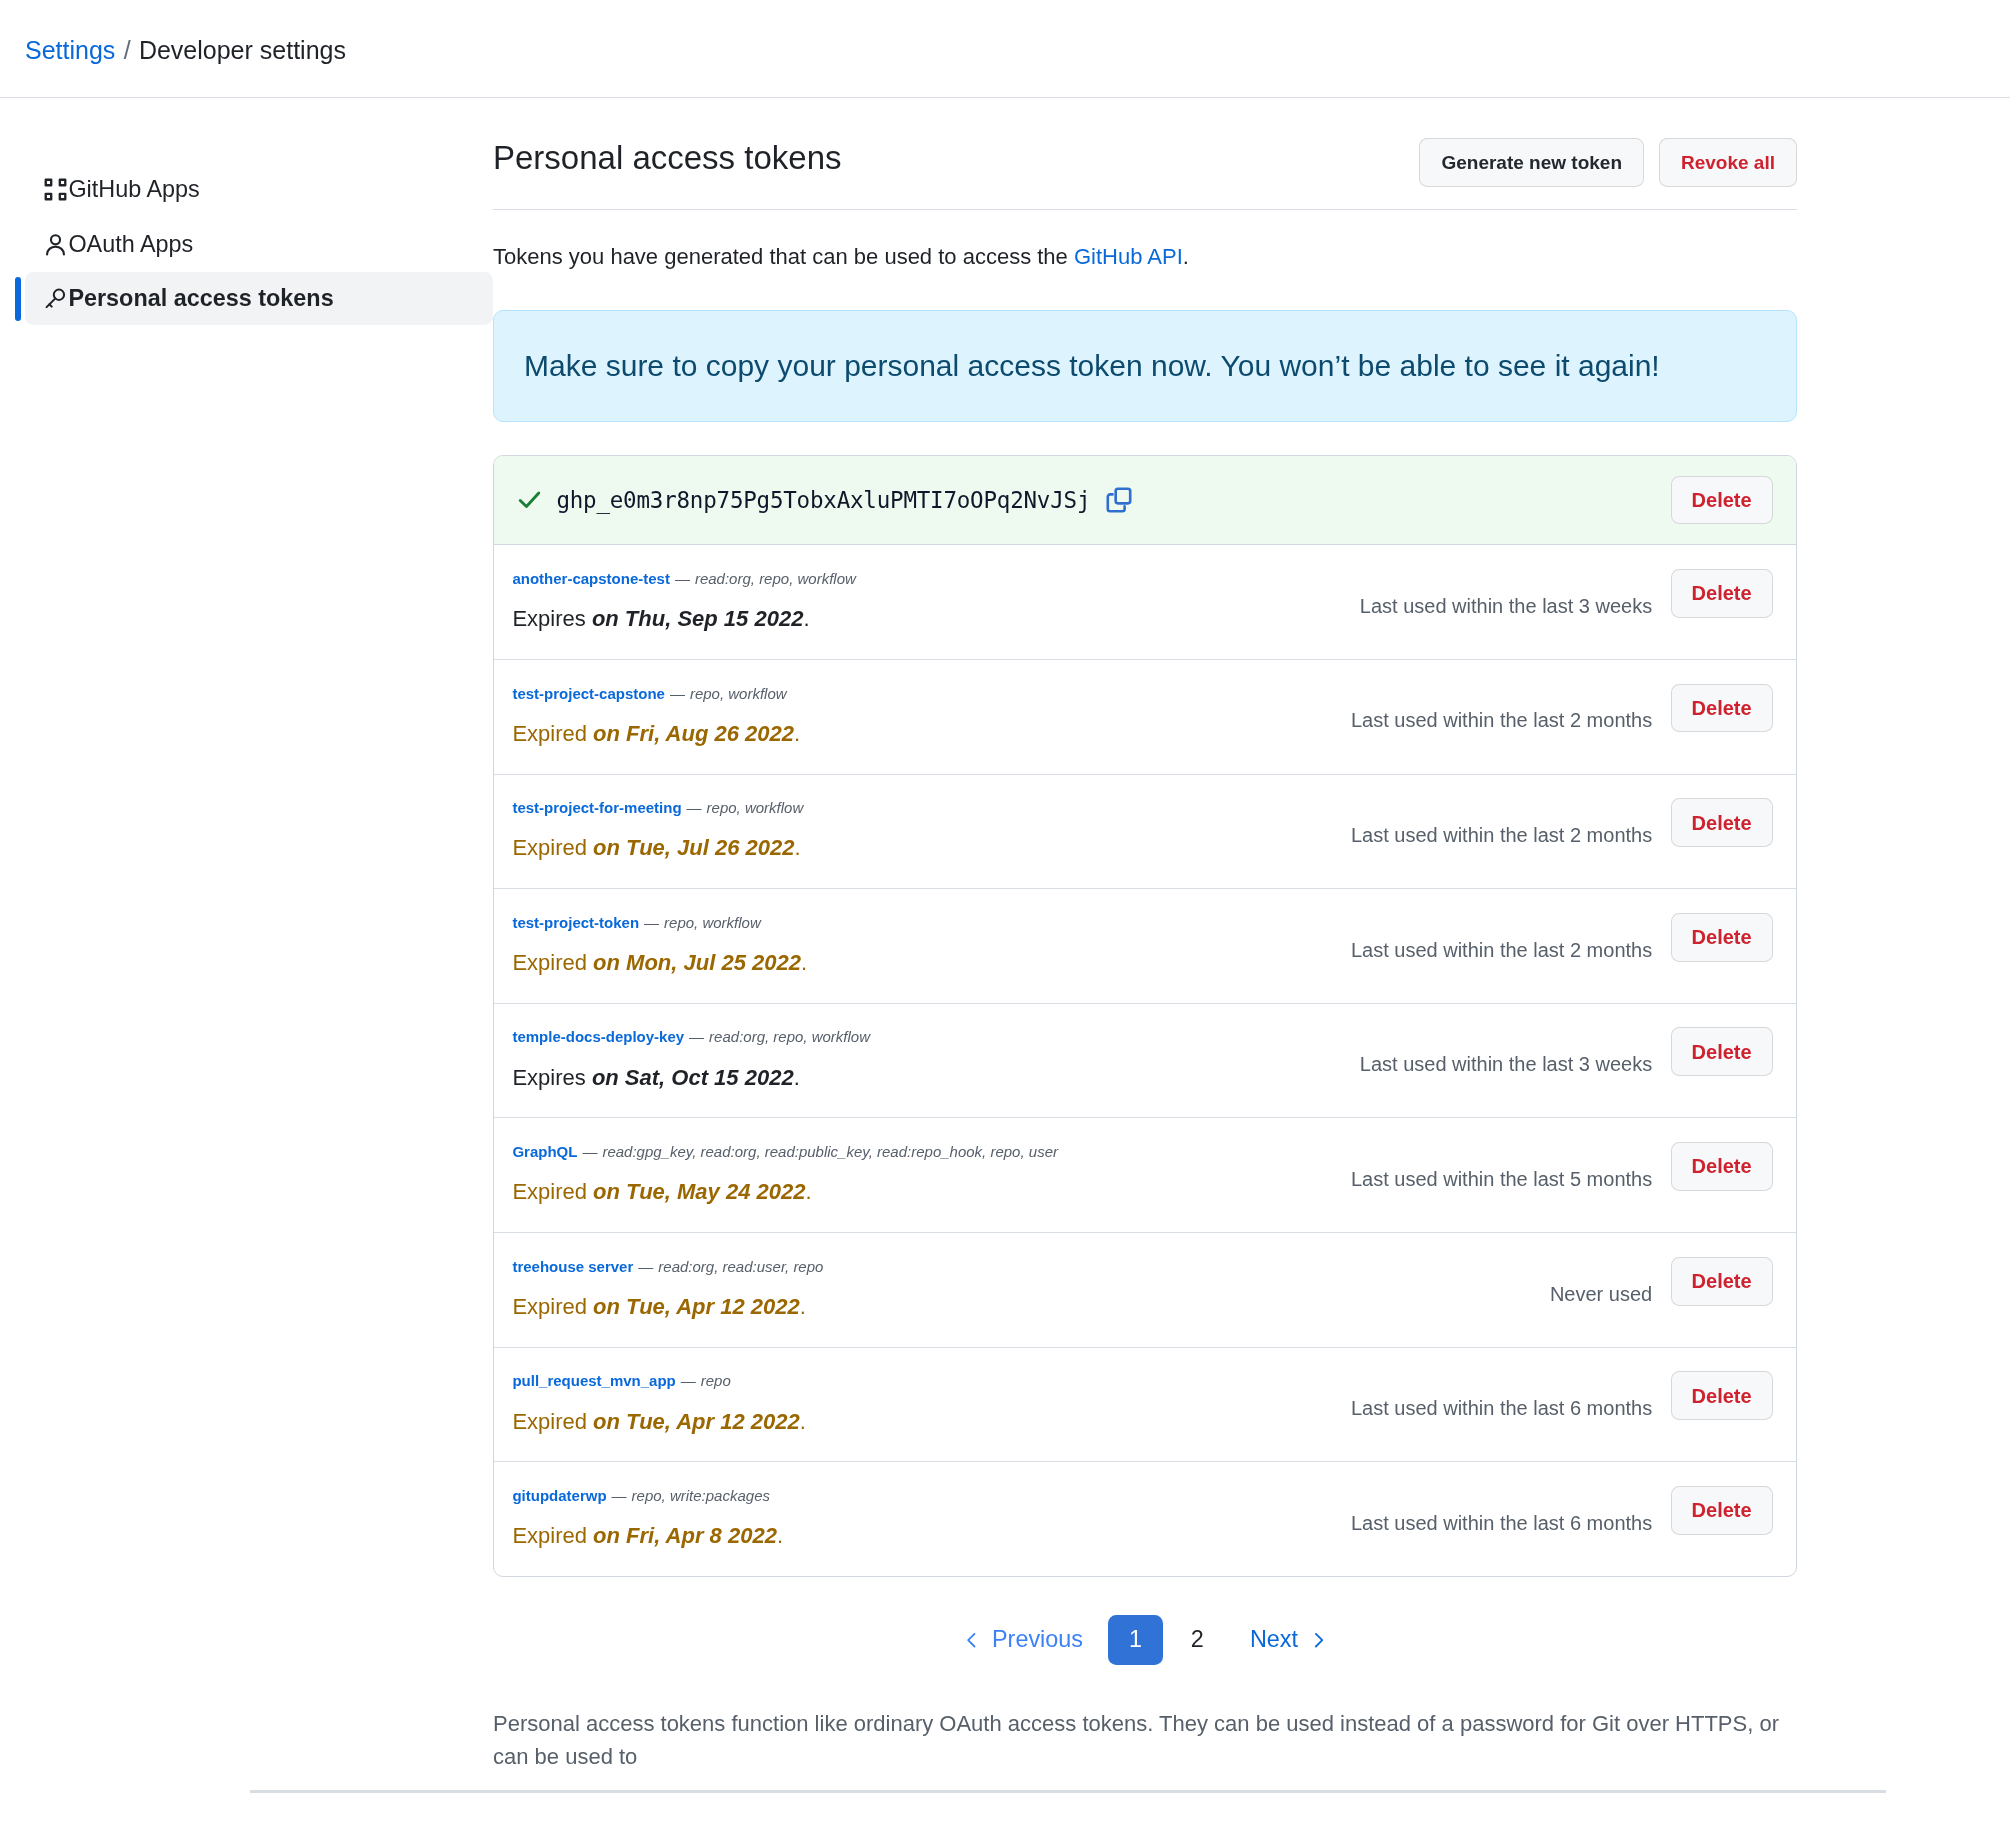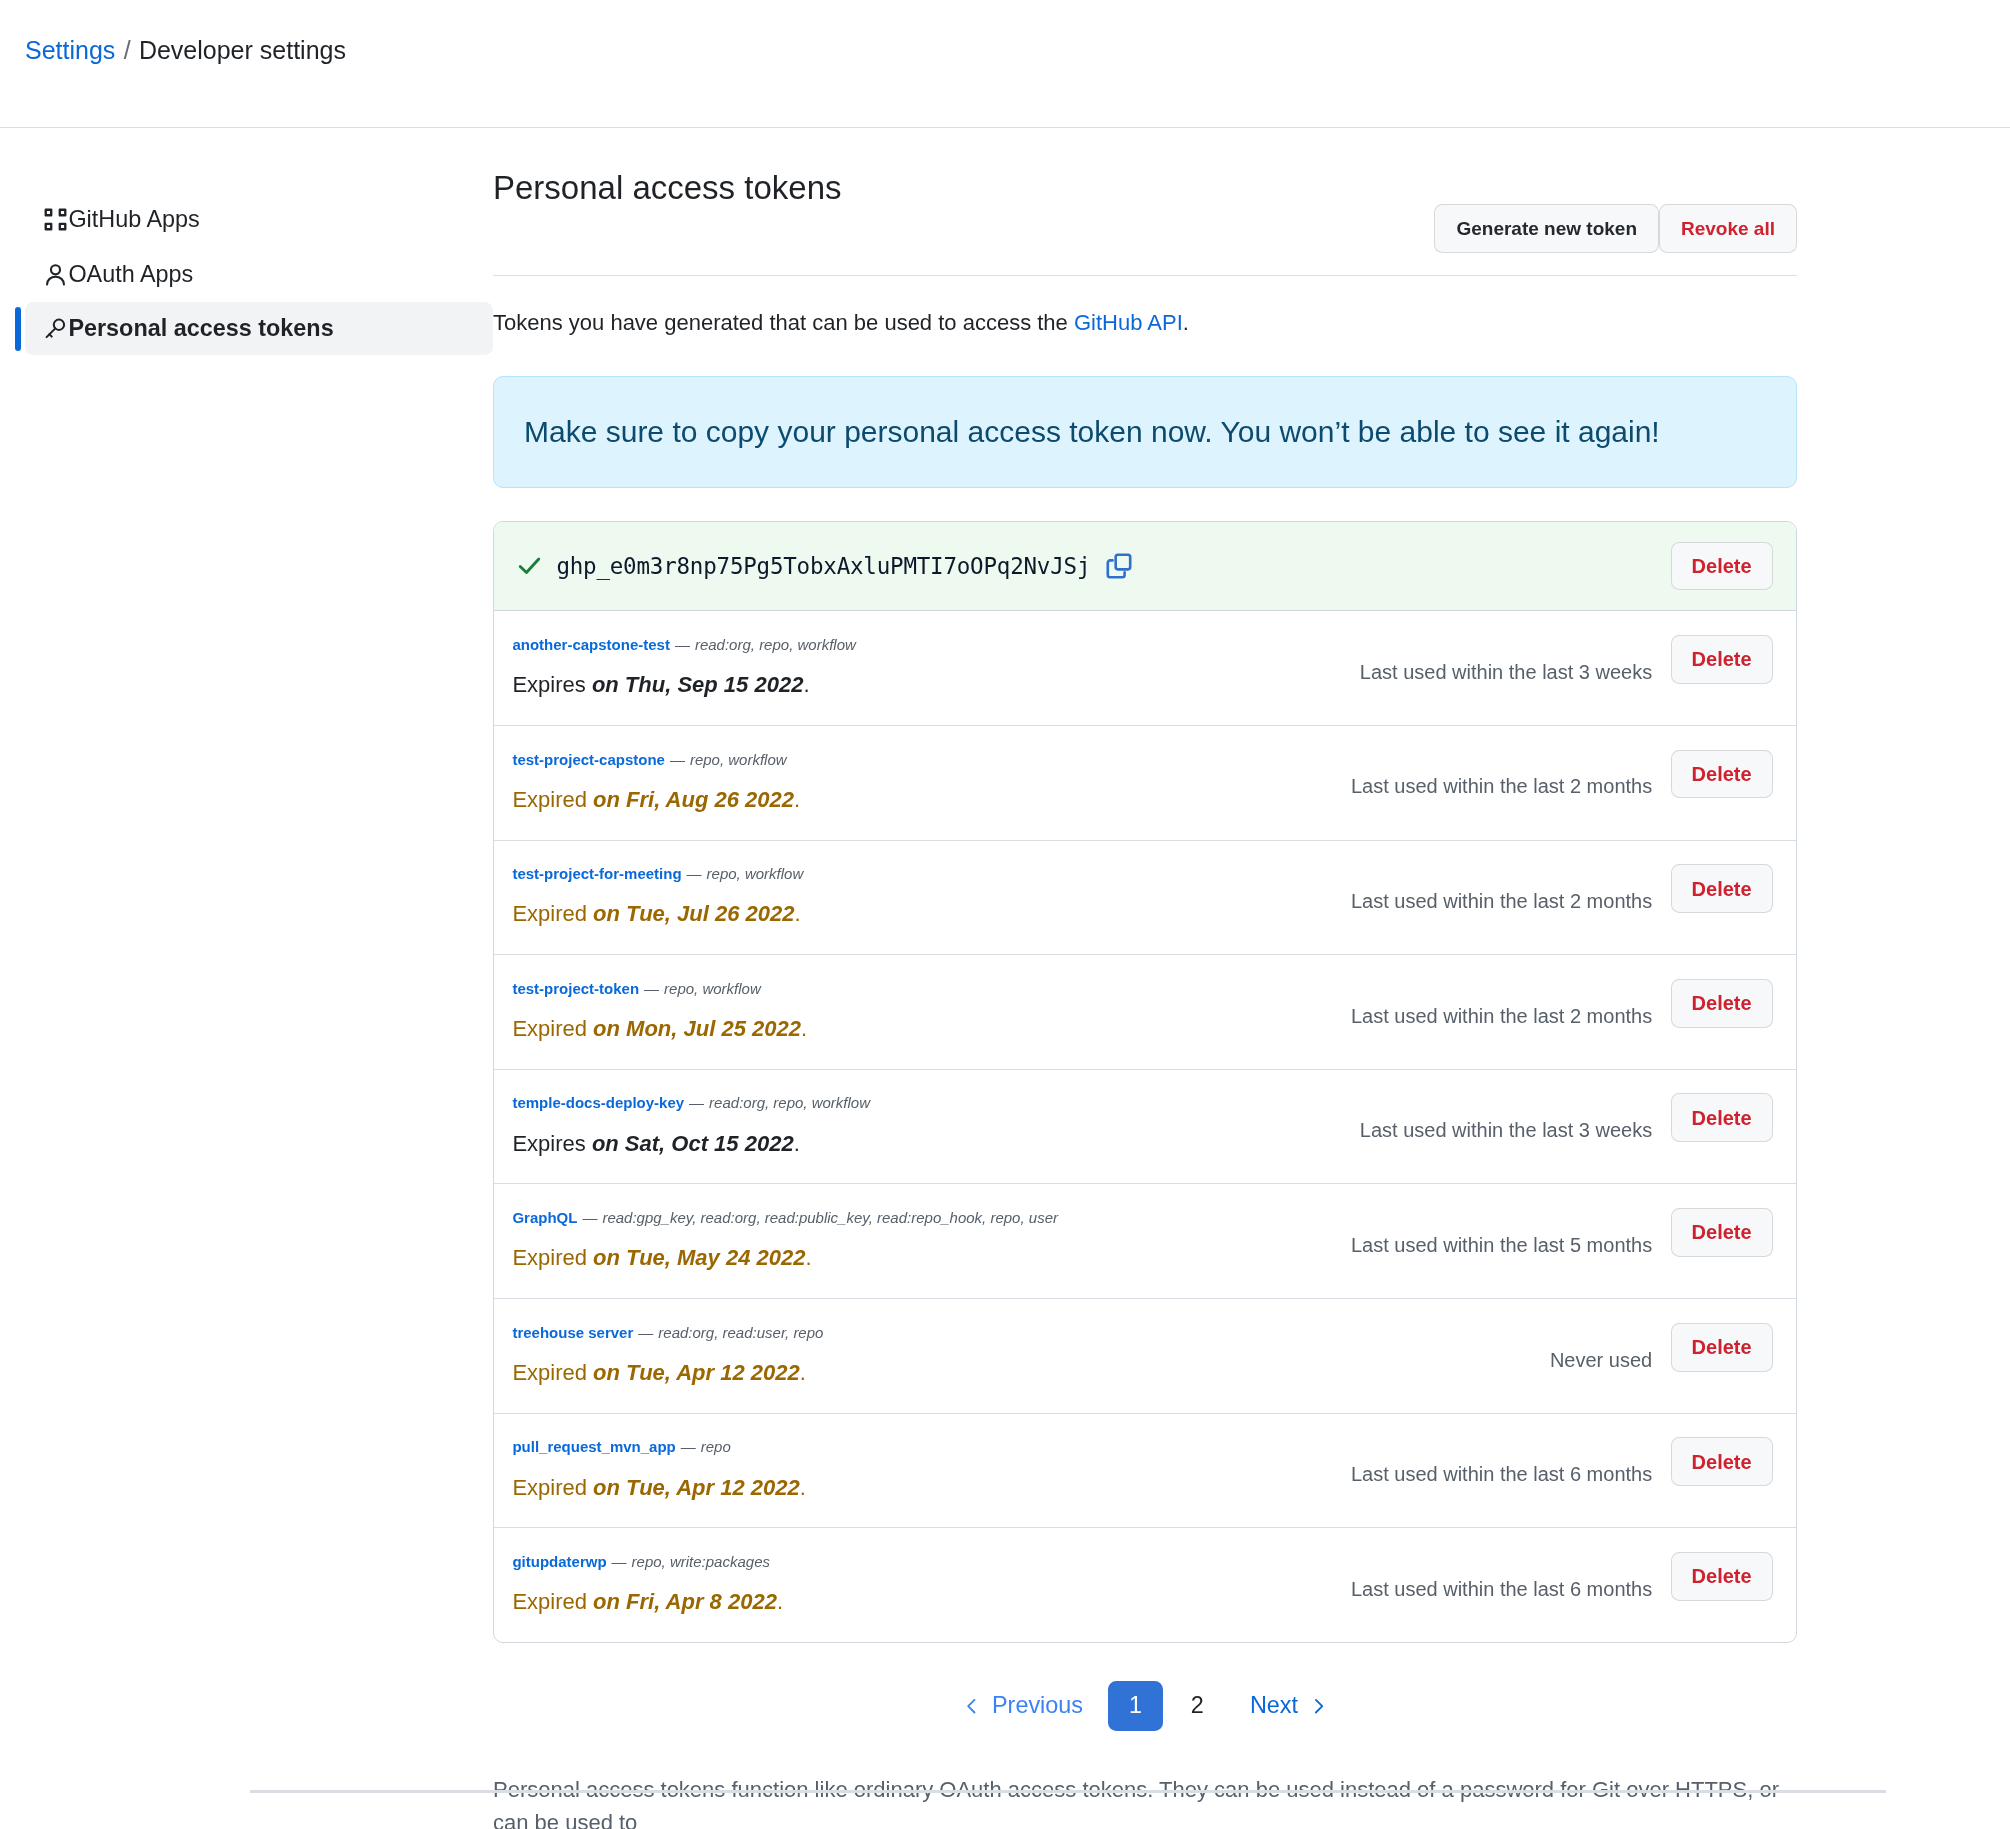--- a/index.html
+++ b/index.html
@@ -8,21 +8,21 @@
     height: 1829px;
     background: #ffffff;
     font-family: "Liberation Sans", sans-serif;
     color: #1f2328;
     -webkit-font-smoothing: antialiased;
   }
   body { position: relative; overflow: hidden; }
 
   
   .topbar {
-    height: 128px;
+    height: 98px;
     border-bottom: 1.7px solid #d8dee4;
     display: flex;
     align-items: flex-start;
     padding: 35px 0 0 25px;
   }
   .breadcrumb { font-size: 25px; line-height: 1.2; white-space: nowrap; }
   .breadcrumb .crumb-link { color: #0969da; text-decoration: none; }
   .breadcrumb .crumb-sep { color: #636c76; margin: 0 8.3px; }
   .breadcrumb .crumb-current { color: #1f2328; }
 
@@ -90,21 +90,21 @@
     justify-content: space-between;
     padding-bottom: 22px;
     border-bottom: 1.7px solid #d8dee4;
   }
   .page-title {
     font-size: 33px;
     font-weight: 400;
     line-height: 1.2;
     color: #1f2328;
   }
-  .head-actions { display: flex; align-items: flex-start; margin-top: 36px; }
+  .head-actions { display: flex; gap: 15px; align-items: flex-start; }
   .btn {
     font-family: "Liberation Sans", sans-serif;
     font-size: 19px;
     font-weight: 600;
     line-height: 1;
     padding: 14px 21px;
     border: 1.7px solid rgba(31,35,40,0.15);
     border-radius: 8.3px;
     background: #f6f8fa;
     color: #24292f;

